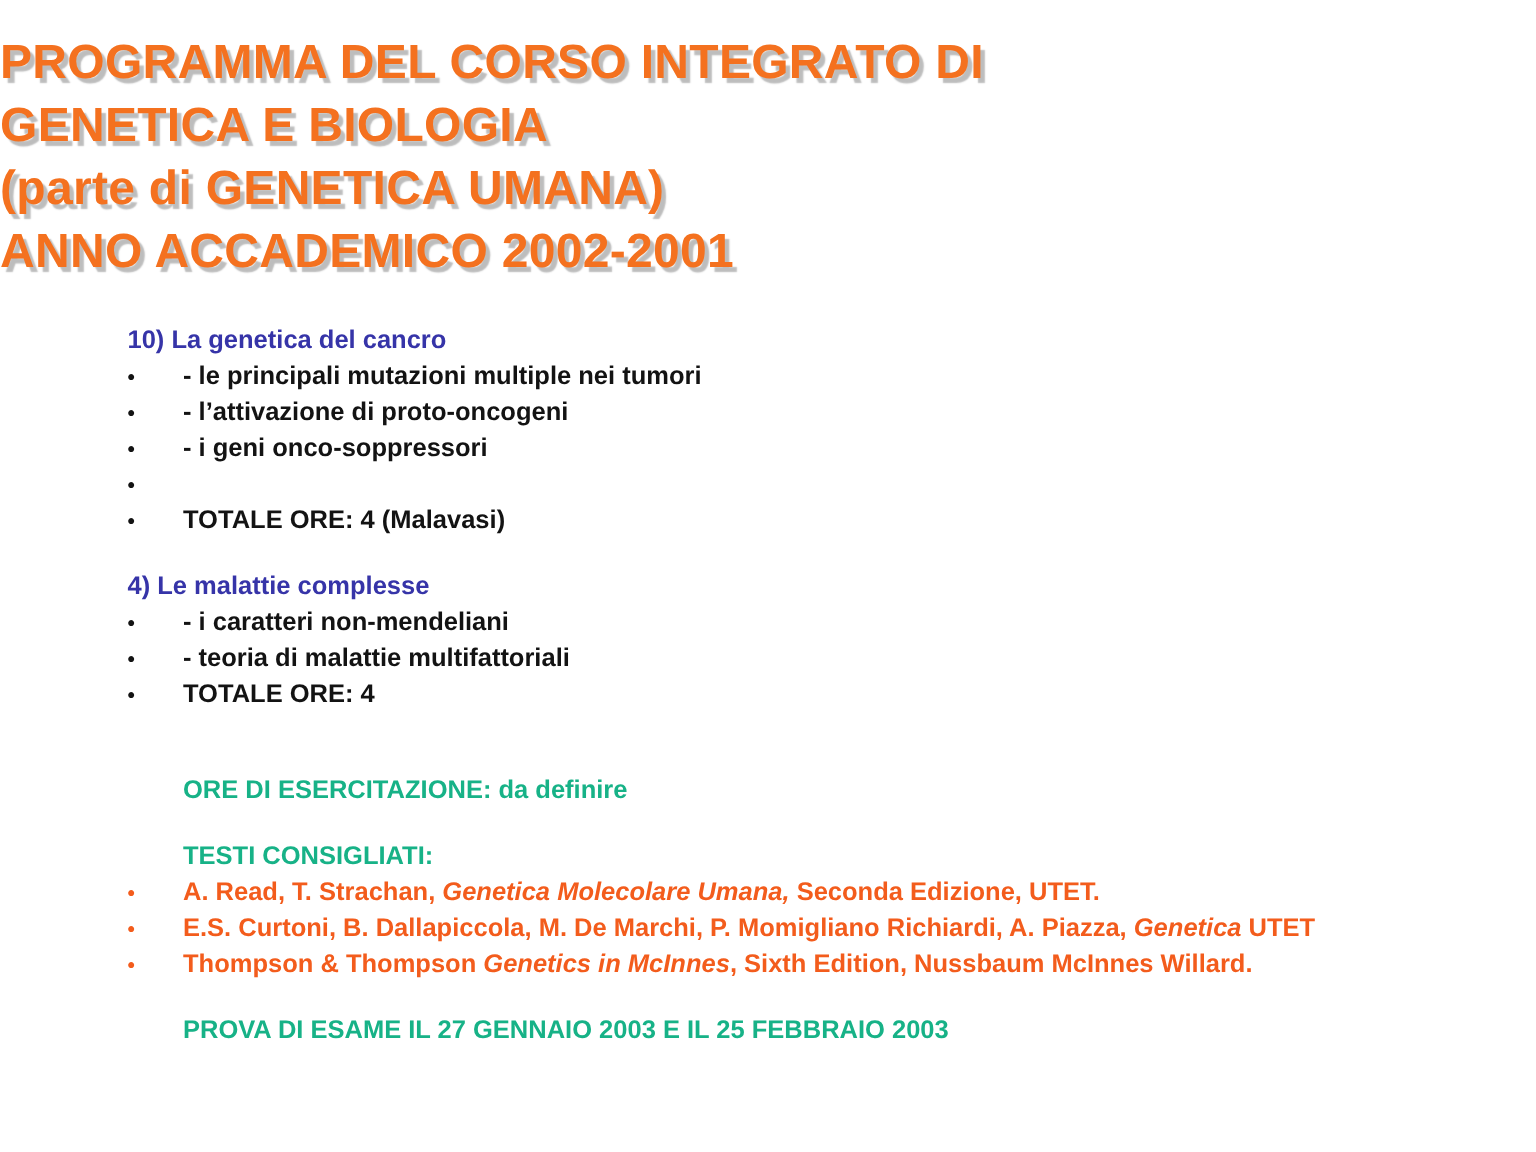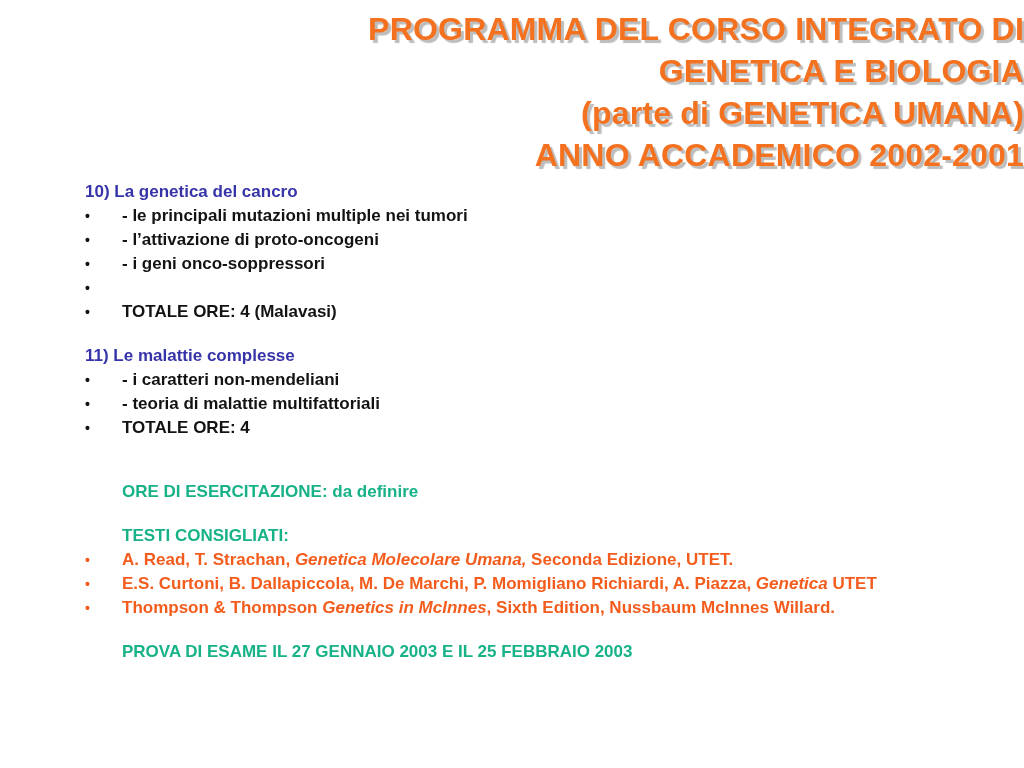--- a/index.html
+++ b/index.html
@@ -10,30 +10,30 @@
   .slide {
     position: relative;
     width: 1024px;
     height: 768px;
     background: #ffffff;
     overflow: hidden;
     font-family: "Liberation Sans", sans-serif;
     font-weight: bold;
   }
   .title-block {
-    padding-top: 8px;
-    text-align: right;
+    padding-top: 20px;
+    text-align: left;
     font-size: 32px;
     line-height: 42px;
     color: var(--title-color, #f4711f);
     text-shadow: 3px 3px 1px var(--title-shadow, #bdbdbd);
     letter-spacing: 0.2px;
   }
   .content {
-    margin-top: 4px;
+    margin-top: 27px;
     margin-left: 85px;
     width: 890px;
     font-size: 17px;
     line-height: 24px;
   }
   .line {
     display: flex;
     align-items: baseline;
   }
   .bullet-col {
@@ -80,21 +80,21 @@
       </div>
       <div class="line color-black">
         <span class="bullet-col">•</span>
       </div>
       <div class="line color-black">
         <span class="bullet-col">•</span>
         <span><span>TOTALE ORE: 4 (Malavasi)</span></span>
       </div>
       <div class="blank"></div>
       <div class="line color-blue">
-        <span><span>11) Le malattie complesse</span></span>
+        <span><span>4) Le malattie complesse</span></span>
       </div>
       <div class="line color-black">
         <span class="bullet-col">•</span>
         <span><span>- i caratteri non-mendeliani</span></span>
       </div>
       <div class="line color-black">
         <span class="bullet-col">•</span>
         <span><span>- teoria di malattie multifattoriali</span></span>
       </div>
       <div class="line color-black">

